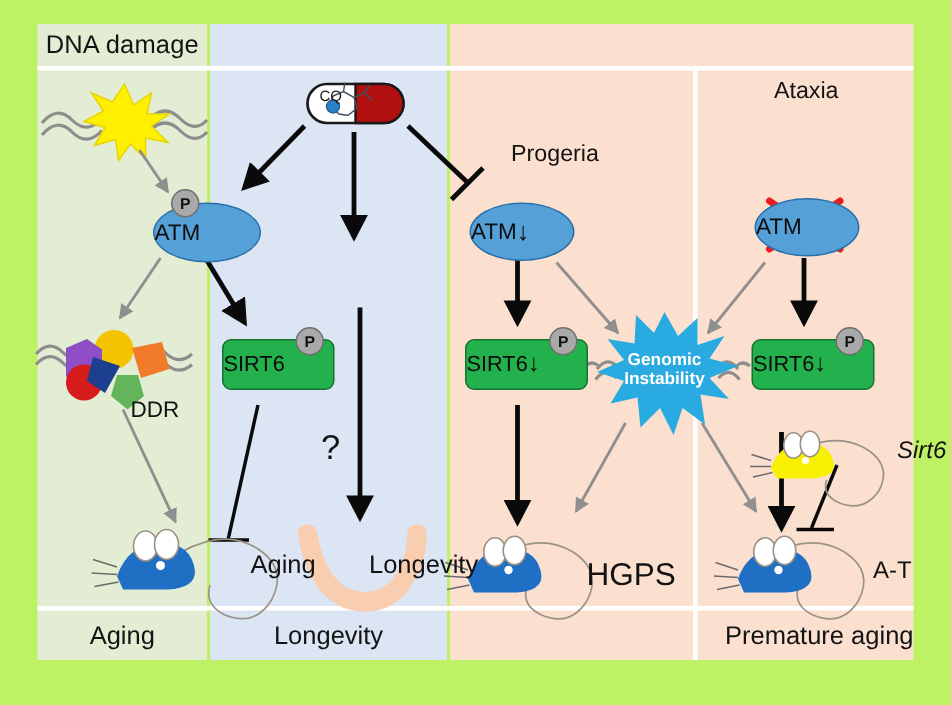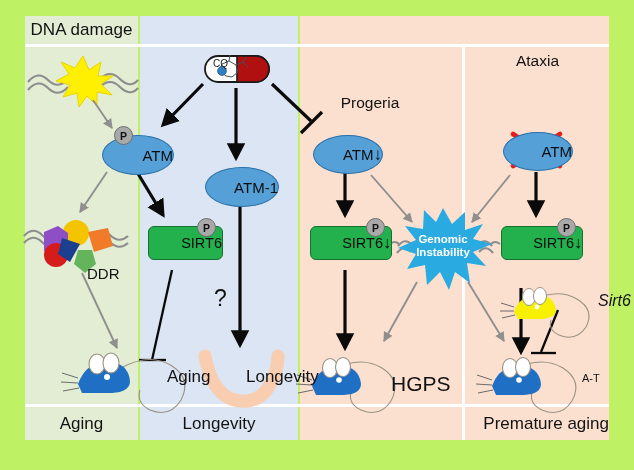--- a/index.html
+++ b/index.html
@@ -4,21 +4,21 @@
 <style>
   html,body{margin:0;padding:0;background:#ffffff;}
   body{width:634px;height:470px;font-family:"Liberation Sans","DejaVu Sans",sans-serif;}
   #fig{position:relative;width:634px;height:470px;overflow:hidden;background:#bef264;}
   .panel{position:absolute;}
   .hdr{position:absolute;display:flex;align-items:center;justify-content:center;
        font-size:17px;color:#131313;letter-spacing:0.1px;}
   .blabel{position:absolute;display:flex;align-items:center;justify-content:center;
        font-size:17px;color:#131313;}
   .sublabel{position:absolute;font-size:15.5px;color:#131313;text-align:center;line-height:1.12;}
-  .node{position:absolute;display:flex;align-items:center;justify-content:flex-end;}
+  .node{position:absolute;display:flex;align-items:center;justify-content:flex-start;}
   .ell{border-radius:50%;background:#56a0d8;border:1.6px solid #2a70a8;
        color:#0d0d0d;font-size:15px;}
   .gbox{background:#22b14c;border:1.8px solid #16702f;border-radius:6px;
         color:#0b0b0b;font-size:14.5px;}
   .pcirc{position:absolute;width:17px;height:17px;border-radius:50%;
          background:#a9a9a9;border:1.4px solid #6e6e6e;color:#111;
          font-size:10.5px;font-weight:bold;display:flex;align-items:center;
          justify-content:center;}
   .txt{position:absolute;color:#121212;font-size:16px;margin-left:39px;}
   svg{position:absolute;left:0;top:0;overflow:visible;}
@@ -240,23 +240,20 @@
     <span>P</span>
   </div>
 
   <div class="node gbox" style="left:148px;top:226px;width:73px;height:32px;">
     <span>SIRT6</span>
   </div>
   <div class="pcirc" style="left:197px;top:218px;">
     <span>P</span>
   </div>
 
-  <div class="node ell" style="left:205px;top:167px;width:72px;height:38px;">
-    <span>ATM-1</span>
-  </div>
 
   <div class="node ell" style="left:313px;top:135px;width:68px;height:37px;">
     <span>ATM</span>
     <span style="font-weight:bold;font-size:17px;">↓</span>
   </div>
 
   <div class="node gbox" style="left:310px;top:226px;width:80px;height:32px;">
     <span>SIRT6</span>
     <span style="font-weight:bold;font-size:16px;">↓</span>
   </div>
@@ -289,21 +286,21 @@
   </div>
 
   <div class="txt" style="left:207px;top:367px;font-size:17px;">
     <span>Longevity</span>
   </div>
 
   <div class="txt" style="left:352px;top:372px;font-size:21px;">
     <span>HGPS</span>
   </div>
 
-  <div class="txt" style="left:543px;top:372px;font-size:11px;">
+  <div class="txt" style="left:543px;top:372px;font-size:16px;">
     <span>A-T</span>
   </div>
 
   <div class="txt" style="left:559px;top:292px;font-size:16px;font-style:italic;">
     <span>Sirt6</span>
   </div>
 
 </div>
 
 </body></html>

